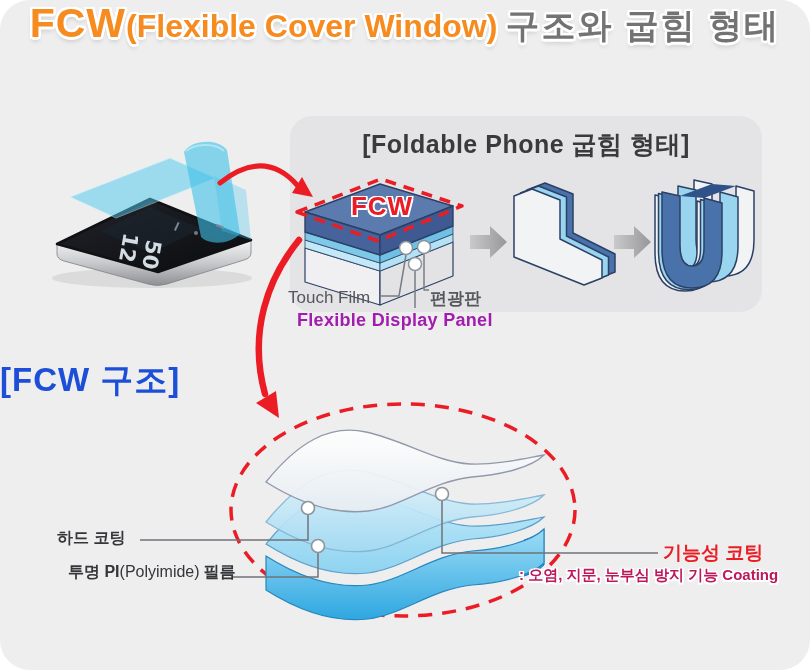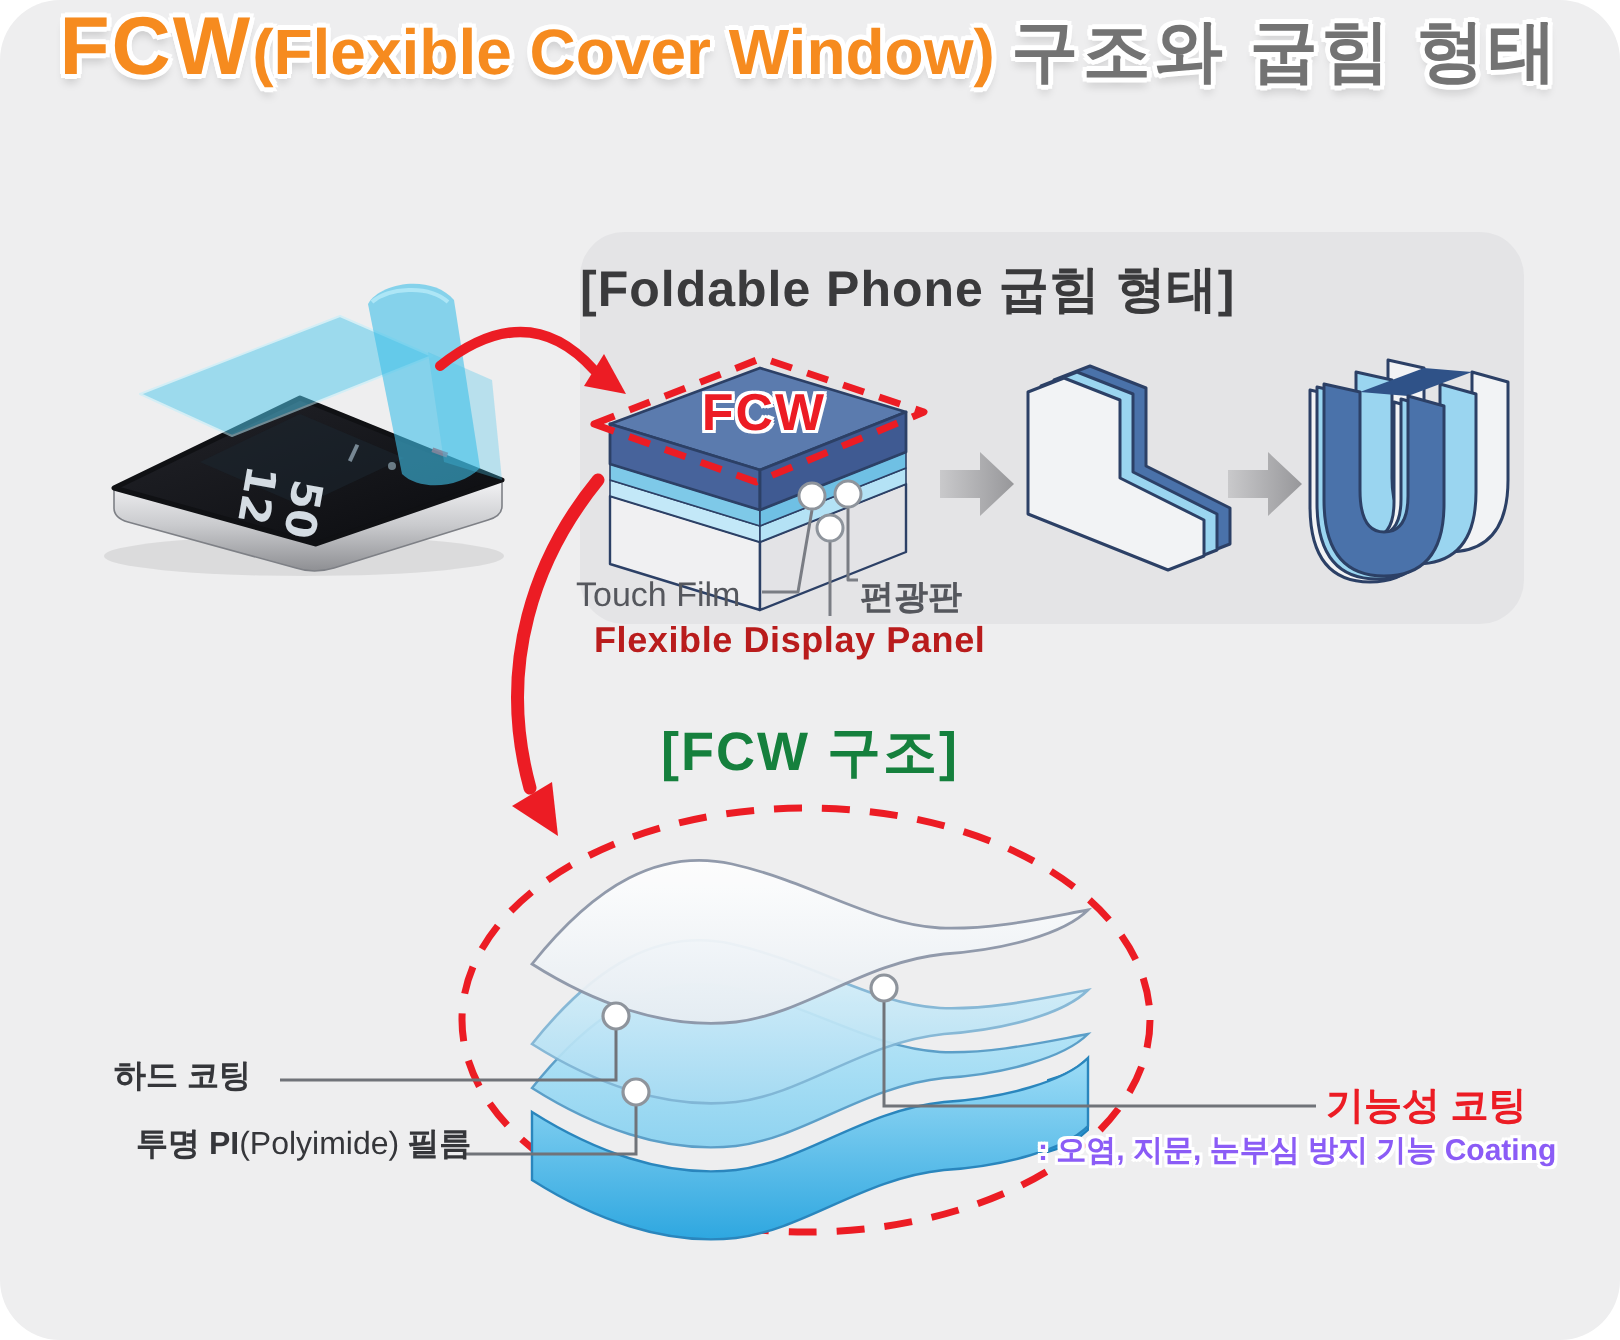--- a/index.html
+++ b/index.html
@@ -19,37 +19,37 @@
   .outline-w-thin{
     text-shadow:
       -1.5px -1.5px 0 #fff, 1.5px -1.5px 0 #fff, -1.5px 1.5px 0 #fff, 1.5px 1.5px 0 #fff,
       0 -1.5px 0 #fff, 0 1.5px 0 #fff, -1.5px 0 0 #fff, 1.5px 0 0 #fff;
   }
   .title{left:0;right:0;top:28;text-align:center;white-space:nowrap;}
   .title .t-fcw{font-size:41px;font-weight:800;color:#F68B1F;letter-spacing:1px;}
   .title .t-paren{font-size:32px;font-weight:600;color:#F68B1F;}
   .title .t-rest{font-size:34px;font-weight:800;color:#737373;letter-spacing:2px;margin-left:8px;}
   .fold-panel{left:290px;top:116px;width:472px;height:196px;background:#E4E4E6;border-radius:22px;}
-  .panel-heading{left:290px;top:128px;width:472px;
+  .panel-heading{left:290px;top:128px;width:472px;text-align:center;
     font-size:25px;font-weight:800;color:#3A3A3C;letter-spacing:0.5px;}
   .fcw-badge{left:340px;top:191px;width:84px;text-align:center;
     font-size:26px;font-weight:800;color:#EC1C24;letter-spacing:1px;}
   .lbl-gray{font-size:17px;color:#55575D;}
   .lbl-touch-film{left:288px;top:288px;}
   .lbl-polarizer{left:430px;top:287px;font-weight:bold;}
-  .lbl-fdp{left:297px;top:310px;font-size:18px;font-weight:800;color:#b91c1c;letter-spacing:0.3px;}
-  .struct-heading{left:0;right:0;top:358px;text-align:center;
-    font-size:27px;font-weight:800;color:#15803d;letter-spacing:1px;}
+  .lbl-fdp{left:297px;top:310px;font-size:18px;font-weight:800;color:#a21caf;letter-spacing:0.3px;}
+  .struct-heading{left:0;right:0;top:358px;
+    font-size:33px;font-weight:800;color:#1d4ed8;letter-spacing:1px;}
   .lbl-dark-bold{font-size:16px;font-weight:800;color:#35363A;}
   .lbl-hard{left:57px;top:528px;}
   .lbl-pi{left:68px;top:562px;white-space:nowrap;}
   .lbl-pi .pi-paren{font-weight:400;}
   .lbl-pi .pi-tail{margin-left:4px;}
   .lbl-func{left:663px;top:540px;font-size:19px;font-weight:800;color:#EC1C24;text-align:center;}
-  .lbl-func-desc{left:519px;top:566px;font-size:15px;font-weight:700;color:#8b5cf6;white-space:nowrap;}
+  .lbl-func-desc{left:519px;top:566px;font-size:15px;font-weight:700;color:#be185d;white-space:nowrap;}
 </style>
 </head>
 <body>
 
 <div class="canvas">
 
   <div class="abs fold-panel"></div>
 
   <svg class="scene" width="810" height="670" viewBox="0 0 810 670">
     <defs>

